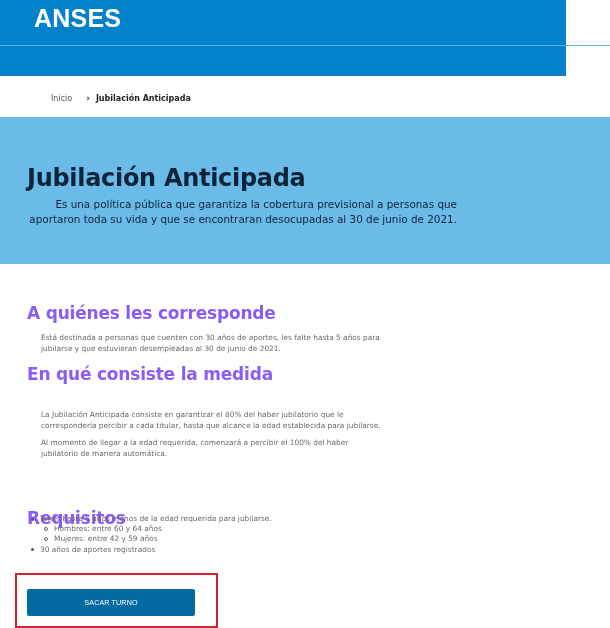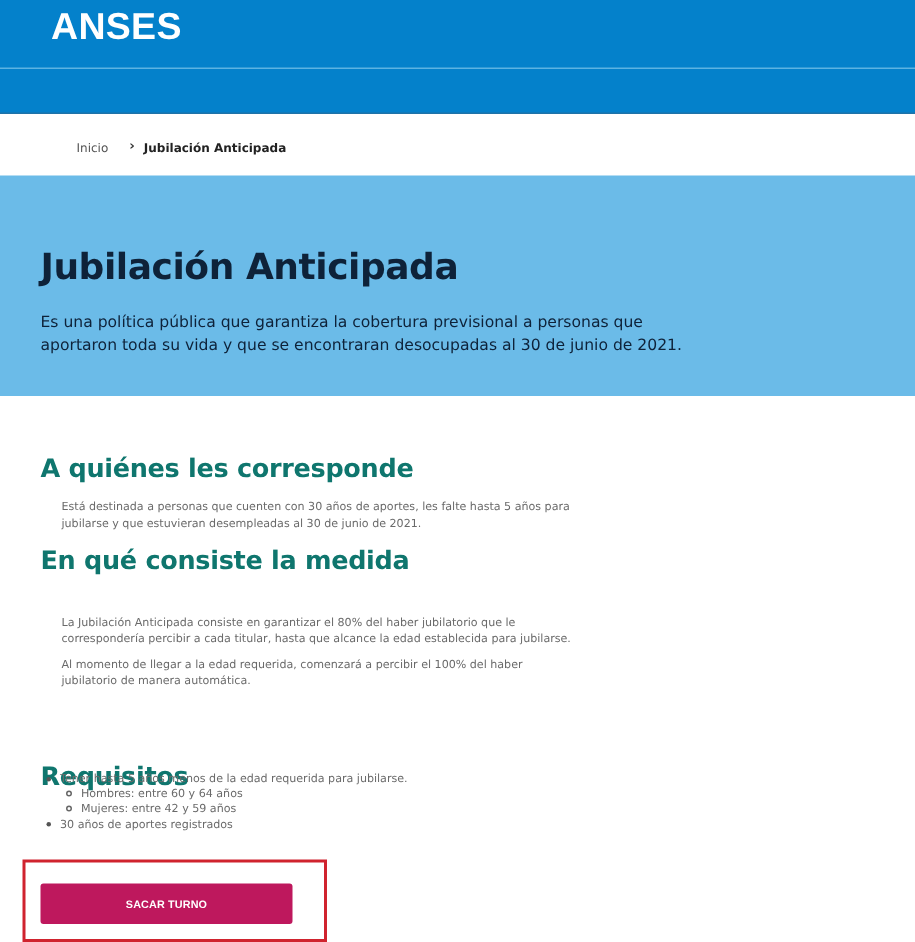--- a/index.html
+++ b/index.html
@@ -1,20 +1,20 @@
 <!DOCTYPE html>
 <html><head>
   <meta charset="utf-8">
   <style>
     * { box-sizing: border-box; margin: 0; padding: 0; }
     html, body { width: 610px; height: 628px; overflow: hidden; background: #ffffff; }
     body { font-family: "DejaVu Sans", "Liberation Sans", sans-serif; position: relative; }
 
     .topbar {
-      position: absolute; left: 0; top: 0; width: 610px; height: 76px;
+      position: absolute; left: 0; top: 0; width: 566px; height: 76px;
       background: #0481cb;
       border-bottom: 1px solid #1f73a8;
     }
     .topbar .divider {
       position: absolute; left: 0; top: 45px; width: 610px; height: 1px;
       background: #5cb3e2;
     }
     .logo {
       position: absolute; left: 34px; top: 4px;
       color: #ffffff; font-family: "Liberation Sans", sans-serif;
@@ -31,27 +31,27 @@
 
     .hero {
       position: absolute; left: 0; top: 117px; width: 610px; height: 147px;
       background: #6bbbe8;
     }
     .hero h1 {
       position: absolute; left: 27px; top: 47px;
       font-size: 24px; font-weight: 700; color: #0e2239; letter-spacing: -0.3px;
     }
     .hero p {
-      position: absolute; left: 27px; top: 91px; width: 430px;
-      font-size: 10.4px; line-height: 15px; color: #0e2239;
+      position: absolute; left: 27px; top: 80px; width: 430px;
+      font-size: 10.4px; line-height: 15px; color: #0e2239; text-align: right;
     }
 
     .section-title {
       position: absolute; left: 27px;
-      font-size: 17px; font-weight: 700; color: #0f766e; letter-spacing: -0.2px;
+      font-size: 17px; font-weight: 700; color: #8b5cf6; letter-spacing: -0.2px;
     }
     .section-text {
       position: absolute; left: 41px; width: 345px;
       font-size: 7.4px; line-height: 11px; color: #6a6a6a;
     }
 
     .req-list {
       position: absolute; left: 30px; top: 514px; width: 300px;
       font-size: 7.4px; line-height: 10.2px; color: #6a6a6a; list-style: none;
     }
@@ -65,22 +65,22 @@
       left: 14px; top: 3px; width: 4px; height: 4px;
       background: transparent; border: 1px solid #666; box-sizing: border-box;
     }
 
     .highlight-box {
       position: absolute; left: 15px; top: 573px; width: 203px; height: 55px;
       border: 2px solid #d0232e;
     }
     .cta-button {
       position: absolute; left: 27px; top: 589px; width: 168px; height: 27px;
-      background: #be185d; border-radius: 2px; border: none;
-      color: #ffffff; font-size: 7.2px; font-weight: 700;
+      background: #0369a1; border-radius: 2px; border: none;
+      color: #ffffff; font-size: 7.2px; font-weight: 400;
       display: flex; align-items: center; justify-content: center;
       letter-spacing: 0.1px; cursor: pointer;
     }
   </style>
 </head>
 <body>
 
 <header class="topbar">
   <div class="logo">ANSES</div>
   <div class="divider"></div>

